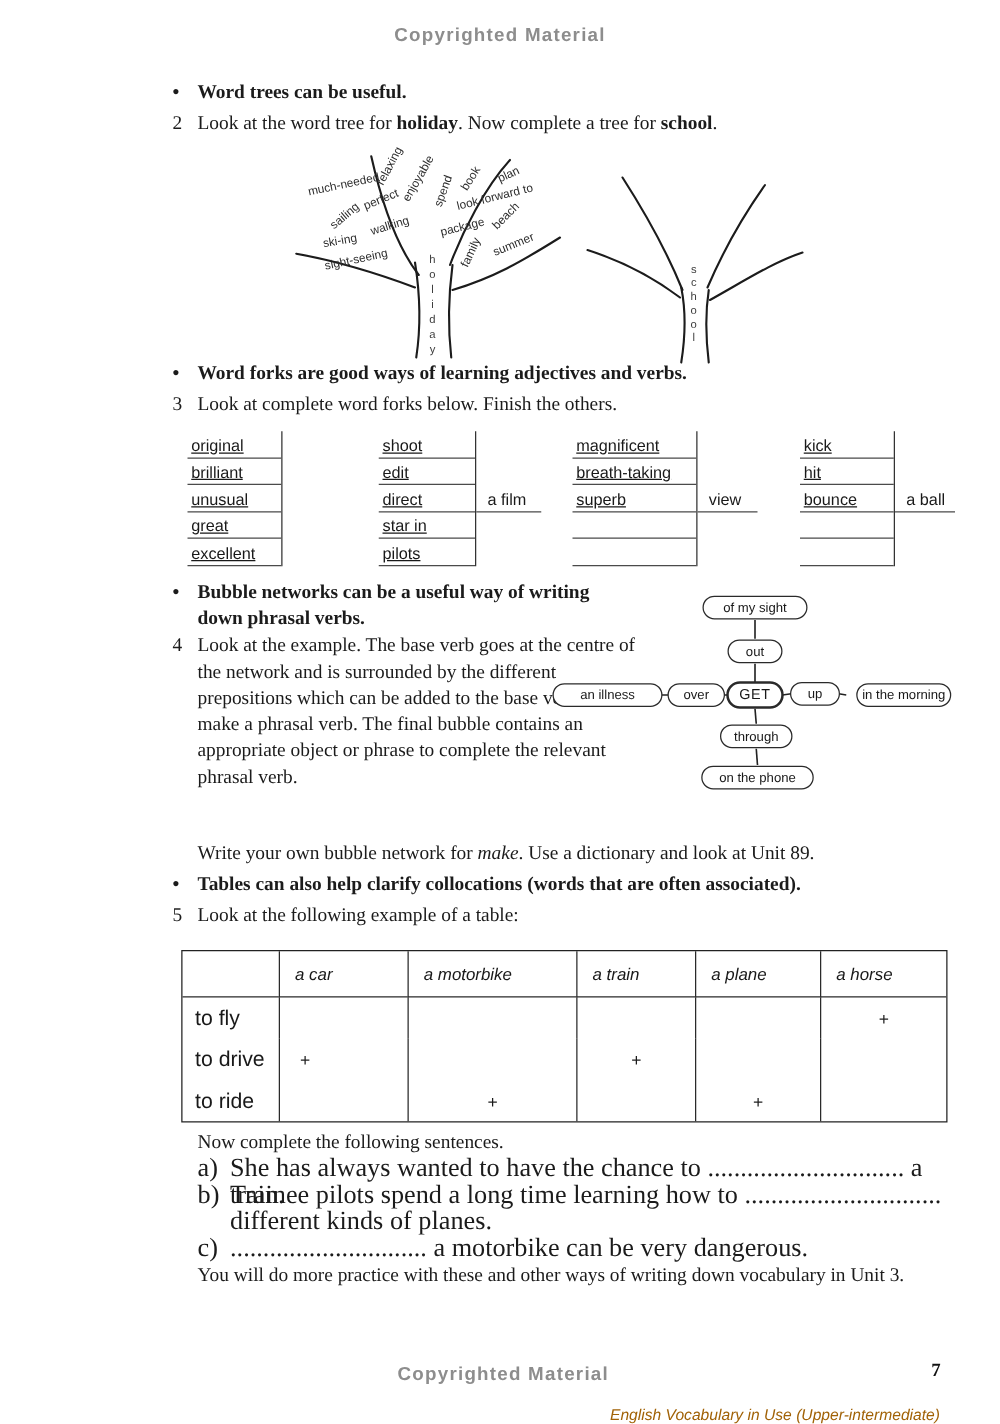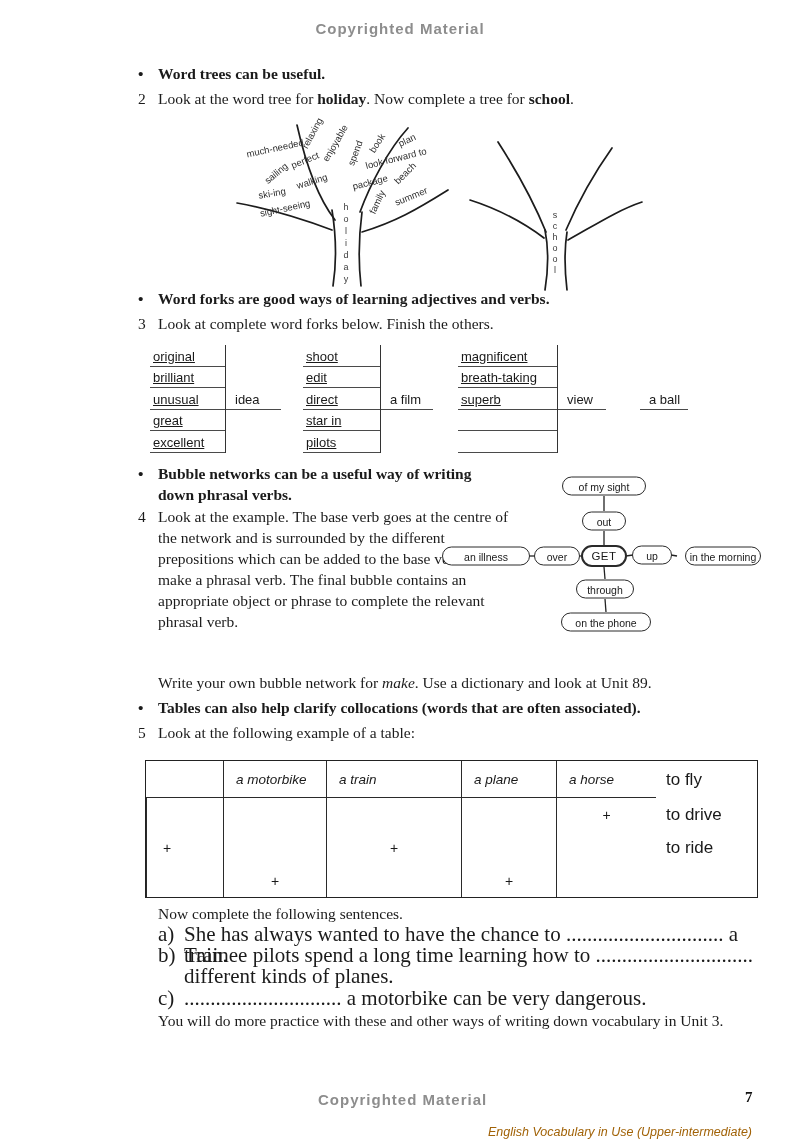--- a/index.html
+++ b/index.html
@@ -143,23 +143,20 @@
 </div>
 
 <div class="fork" style="left:150px">
   <div class="fwords" style="width:75px">
     <div class="frow">original</div>
     <div class="frow">brilliant</div>
     <div class="frow">unusual</div>
     <div class="frow">great</div>
     <div class="frow">excellent</div>
   </div>
-  <div class="ftarget" style="width:55px">
-    <div class="ftword">idea</div>
-  </div>
 </div>
 <div class="fork" style="left:303px">
   <div class="fwords" style="width:77px">
     <div class="frow">shoot</div>
     <div class="frow">edit</div>
     <div class="frow">direct</div>
     <div class="frow">star in</div>
     <div class="frow">pilots</div>
   </div>
   <div class="ftarget" style="width:52px">
@@ -172,20 +169,27 @@
     <div class="frow">breath-taking</div>
     <div class="frow">superb</div>
     <div class="frow"></div>
     <div class="frow"></div>
   </div>
   <div class="ftarget" style="width:48px">
     <div class="ftword">view</div>
   </div>
 </div>
 <div class="fork" style="left:640px">
+  <div class="fwords" style="width:75px">
+    <div class="frow">kick</div>
+    <div class="frow">hit</div>
+    <div class="frow">bounce</div>
+    <div class="frow"></div>
+    <div class="frow"></div>
+  </div>
   <div class="ftarget" style="width:48px">
     <div class="ftword">a ball</div>
   </div>
 </div>
 
 <div class="line bullet" style="top:463px;width:372px">
   <span class="marker">•</span><span class="btxt">Bubble networks can be a useful way of writing down phrasal verbs.</span>
 </div>
 <div class="line" style="top:506px;width:372px">
   <span class="marker">4</span><span>Look at the example. The base verb goes at the centre of the network and is surrounded by the different prepositions which can be added to the base verb to make a phrasal verb. The final bubble contains an appropriate object or phrase to complete the relevant phrasal verb.</span>
@@ -221,20 +225,21 @@
 
 <div class="line bullet" style="top:697px">
   <span class="marker">•</span><span class="btxt">Tables can also help clarify collocations (words that are often associated).</span>
 </div>
 <div class="line" style="top:722px">
   <span class="marker">5</span><span>Look at the following example of a table:</span>
 </div>
 
 <div class="ctable">
   <div class="hc"></div>
+  <div class="hc vl">a car</div>
   <div class="hc vl">a motorbike</div>
   <div class="hc vl">a train</div>
   <div class="hc vl">a plane</div>
   <div class="hc vl">a horse</div>
 
   <div class="rlab">to fly</div>
   <div class="mc vl"></div>
   <div class="mc vl"></div>
   <div class="mc vl"></div>
   <div class="mc vl"></div>

